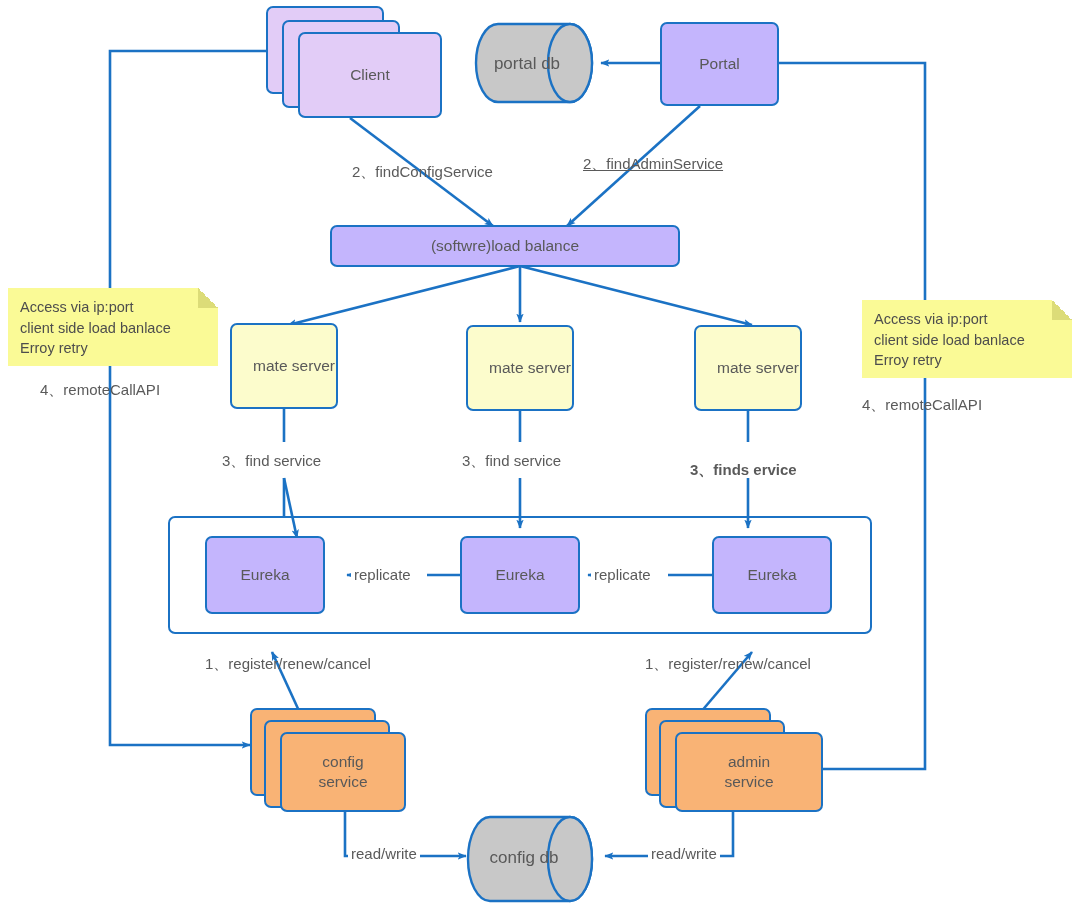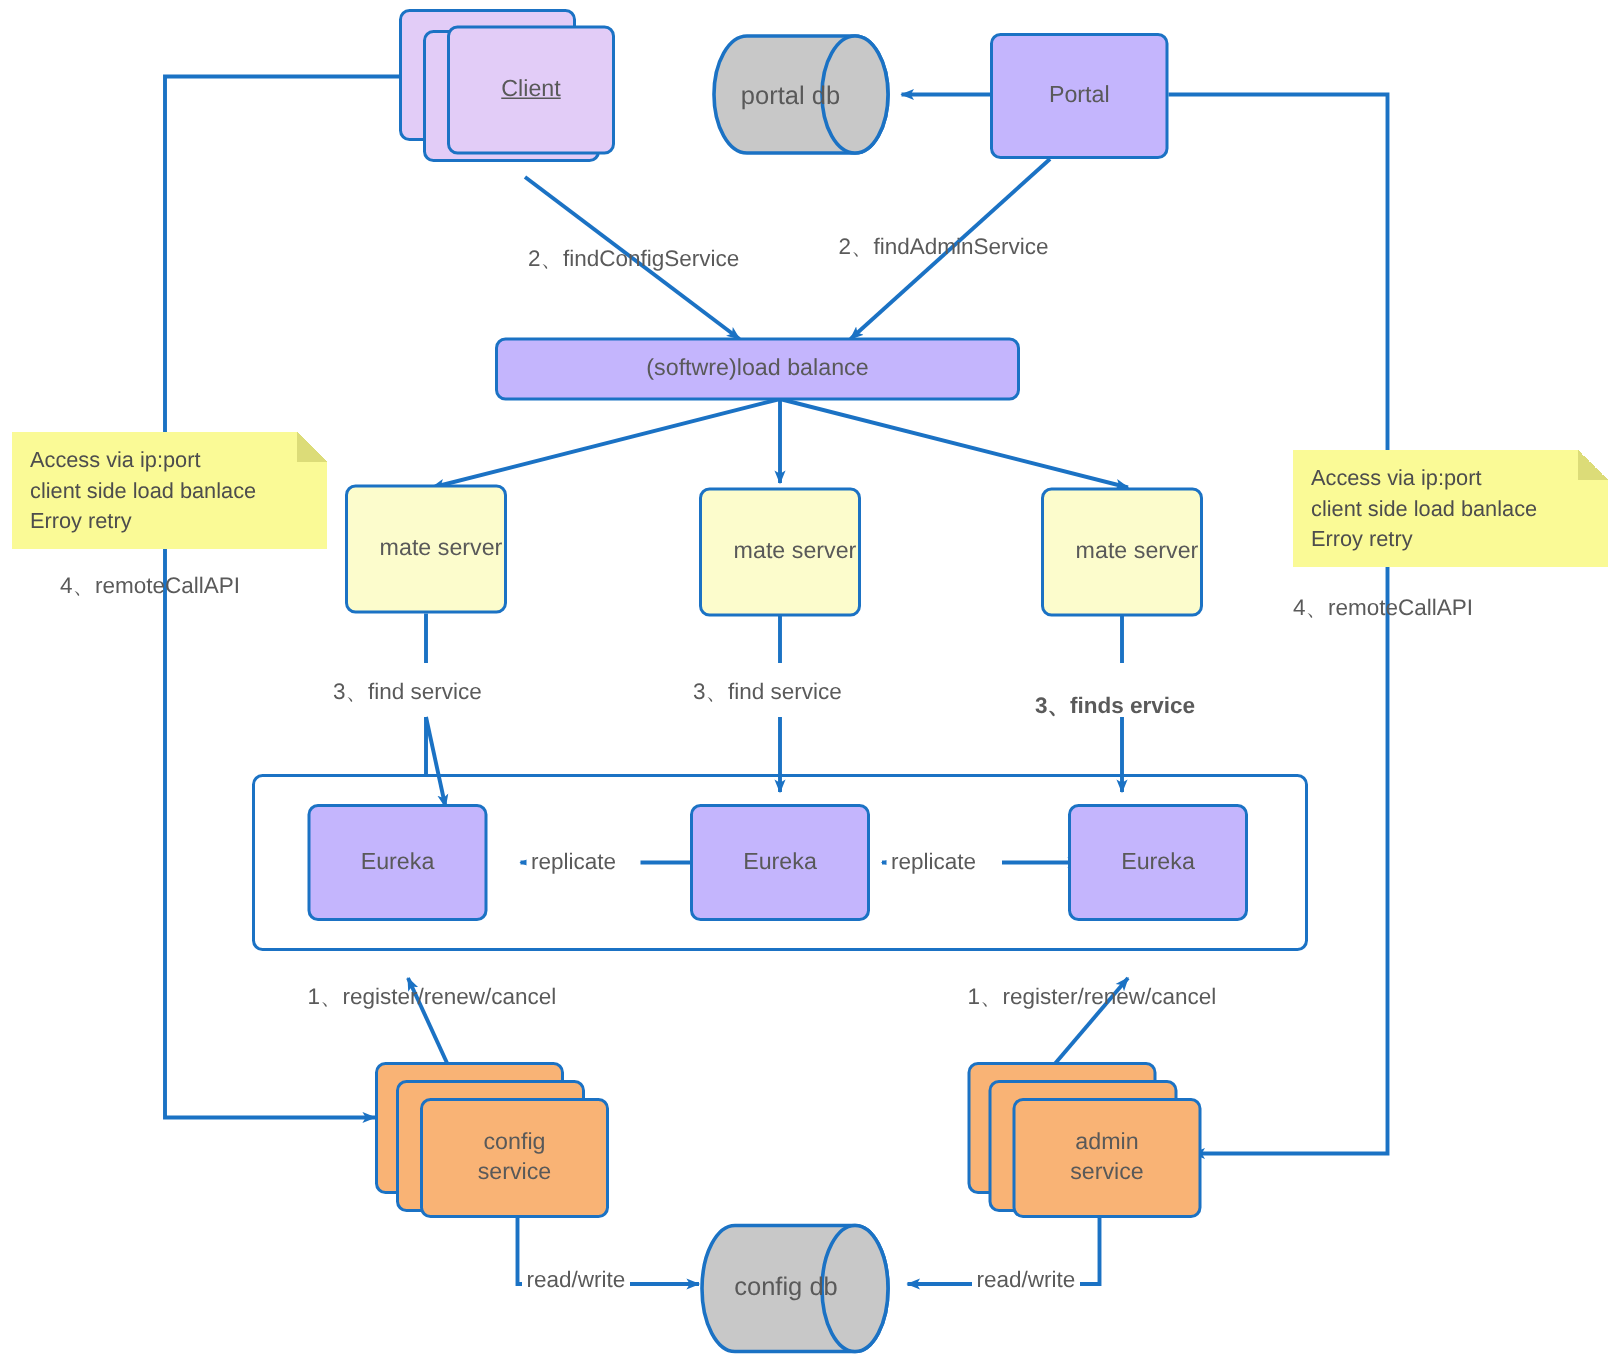--- a/index.html
+++ b/index.html
@@ -66,38 +66,38 @@
     <path d="M733,812 L733,856 L605,856" marker-end="url(#arrow)"></path>
 
     <path d="M272,51 L110,51 L110,745 L250,745" marker-end="url(#arrow)"></path>
 
     <path d="M779,63 L925,63 L925,769 L795,769" marker-end="url(#arrow)"></path>
   </g>
 </svg>
 
 <div class="stack-card clientbox" style="left:266px;top:6px;width:118px;height:88px;"></div>
 <div class="stack-card clientbox" style="left:282px;top:20px;width:118px;height:88px;"></div>
-<div class="node clientbox" style="left:298px;top:17px;width:112px;height:86px;text-decoration:underline;">
+<div class="node clientbox" style="left:298px;top:32px;width:144px;height:86px;">
   <span>Client</span>
 </div>
 
 <div class="cyl" style="left:474px;top:22px;width:126px;height:82px;">
   <svg width="126" height="82" viewBox="0 0 126 82" xmlns="http://www.w3.org/2000/svg">
     <path d="M24,2 H96 A22,39 0 0 1 96,80 H24 A22,39 0 0 1 24,2 Z" fill="#C8C8C8" stroke="#1B72C4" stroke-width="2.4"></path>
     <ellipse cx="96" cy="41" rx="22" ry="39" fill="#C8C8C8" stroke="#1B72C4" stroke-width="2.4"></ellipse>
   </svg>
 </div>
 <div class="cyl-label" style="left:474px;top:54px;width:106px;">portal db</div>
 
 <div class="node peach" style="left:660px;top:22px;width:119px;height:84px;">
   <span>Portal</span>
 </div>
 
 <div class="edge-label" style="left:352px;top:163px;">2、findConfigService</div>
-<div class="edge-label" style="left:559px;top:155px;">2、findAdminService</div>
+<div class="edge-label" style="left:583px;top:155px;text-decoration:underline;">2、findAdminService</div>
 
 <div class="node lb" style="left:330px;top:225px;width:350px;height:42px;">
   <span>(softwre)load balance</span>
 </div>
 
 <div class="note" style="left:8px;top:288px;width:210px;height:78px;">
   <div class="note-fold"></div>
   <div>Access via ip:port</div>
   <div>client side load banlace</div>
   <div>Erroy retry</div>
@@ -144,21 +144,21 @@
 
 <div class="stack-card orange" style="left:250px;top:708px;width:126px;height:88px;"></div>
 <div class="stack-card orange" style="left:264px;top:720px;width:126px;height:88px;"></div>
 <div class="node orange" style="left:280px;top:732px;width:126px;height:80px;flex-direction:column;">
   <span>config</span>
   <span>service</span>
 </div>
 
 <div class="stack-card orange" style="left:645px;top:708px;width:126px;height:88px;"></div>
 <div class="stack-card orange" style="left:659px;top:720px;width:126px;height:88px;"></div>
-<div class="node orange" style="left:675px;top:732px;width:126px;height:80px;flex-direction:column;">
+<div class="node orange" style="left:675px;top:732px;width:148px;height:80px;flex-direction:column;">
   <span>admin</span>
   <span>service</span>
 </div>
 
 <div class="cyl" style="left:466px;top:815px;width:140px;height:88px;">
   <svg width="140" height="88" viewBox="0 0 140 88" xmlns="http://www.w3.org/2000/svg">
     <path d="M24,2 H104 A22,42 0 0 1 104,86 H24 A22,42 0 0 1 24,2 Z" fill="#C8C8C8" stroke="#1B72C4" stroke-width="2.4"></path>
     <ellipse cx="104" cy="44" rx="22" ry="42" fill="#C8C8C8" stroke="#1B72C4" stroke-width="2.4"></ellipse>
   </svg>
 </div>

